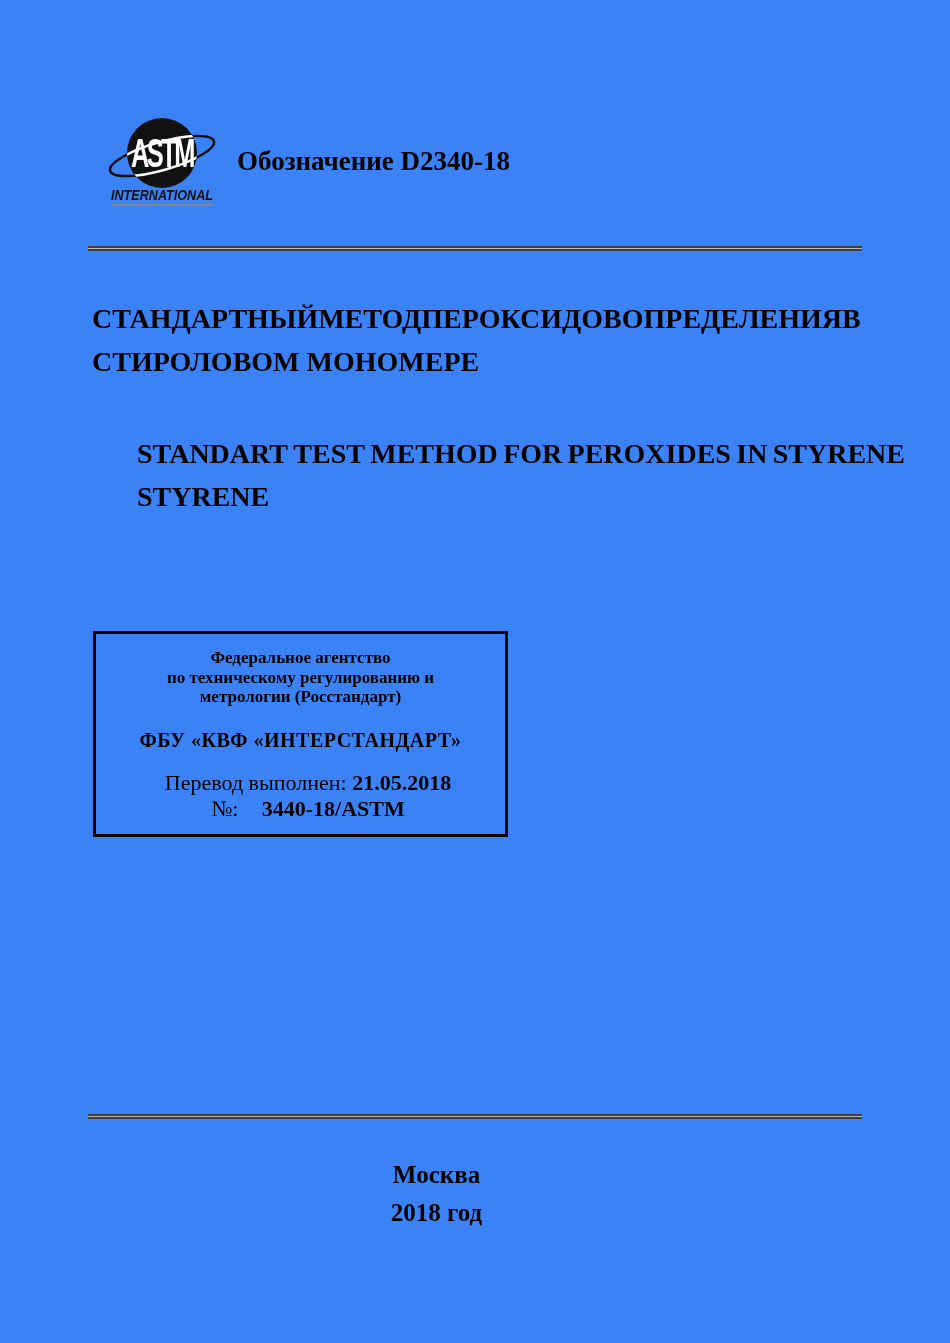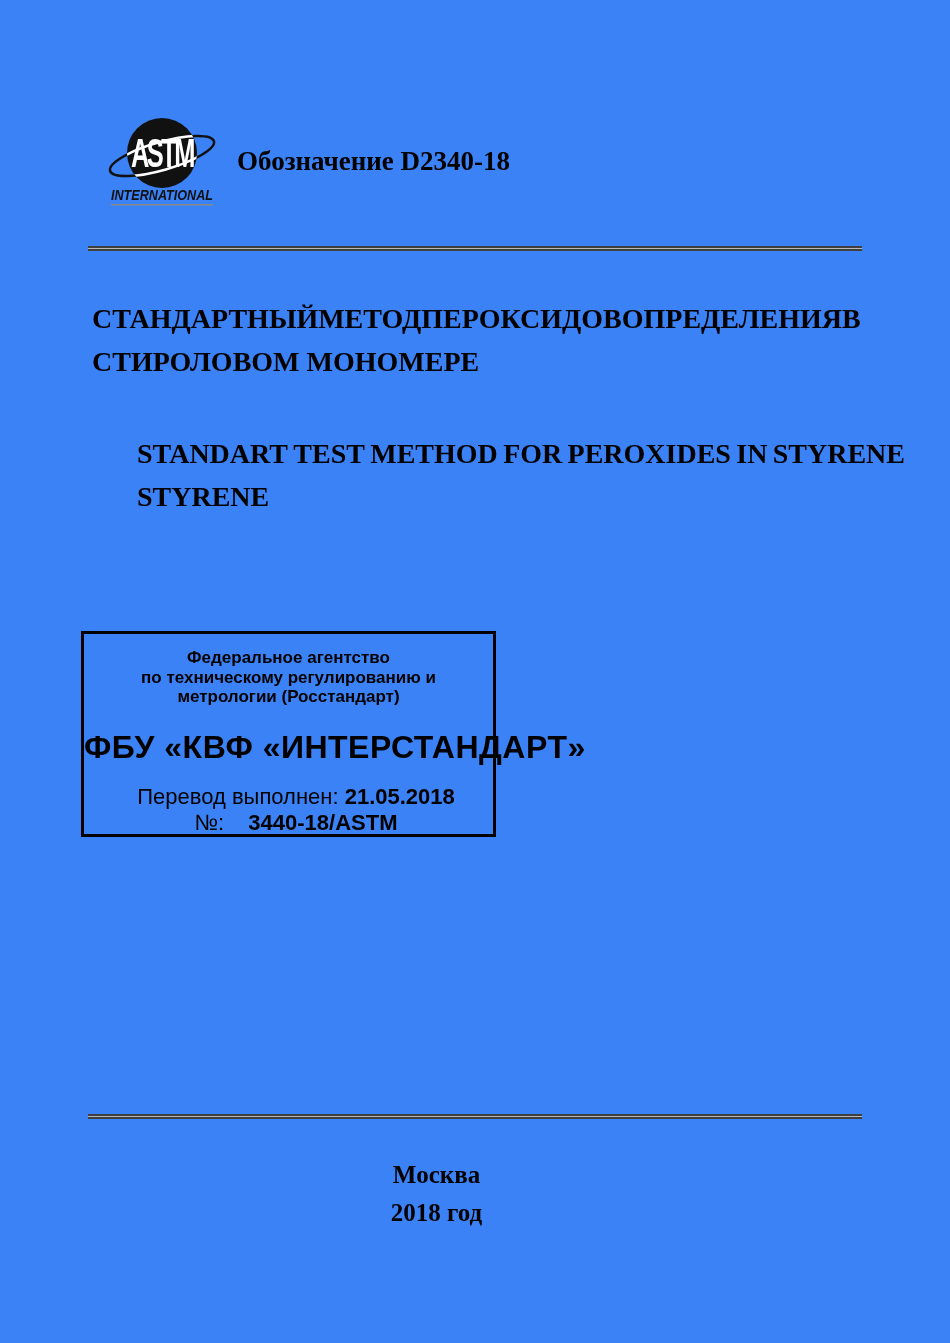--- a/index.html
+++ b/index.html
@@ -63,39 +63,39 @@
   .jline {
     display: flex;
     justify-content: space-between;
     white-space: nowrap;
   }
   .lline { text-align: left; }
 
   
   .agency-box {
     position: absolute;
-    left: 81px;
+    left: 93px;
     top: 631px;
     width: 409px;
     height: 200px;
     border: 3px solid #000000;
-    font-family: Liberation Sans, sans-serif;
+    font-family: Liberation Serif, serif;
     box-sizing: content-box;
   }
   .agency-lines {
     margin-top: 14px;
     text-align: center;
     font-size: 17px;
     font-weight: bold;
     line-height: 19.5px;
   }
   .org-name {
     margin-top: 22px;
     text-align: center;
-    font-size: 32px;
+    font-size: 20px;
     font-weight: bold;
     letter-spacing: 0.5px;
     white-space: nowrap;
   }
   .box-details {
     margin-top: 18px;
     padding-left: 15px;
     font-size: 22px;
     line-height: 26px;
     text-align: center;

